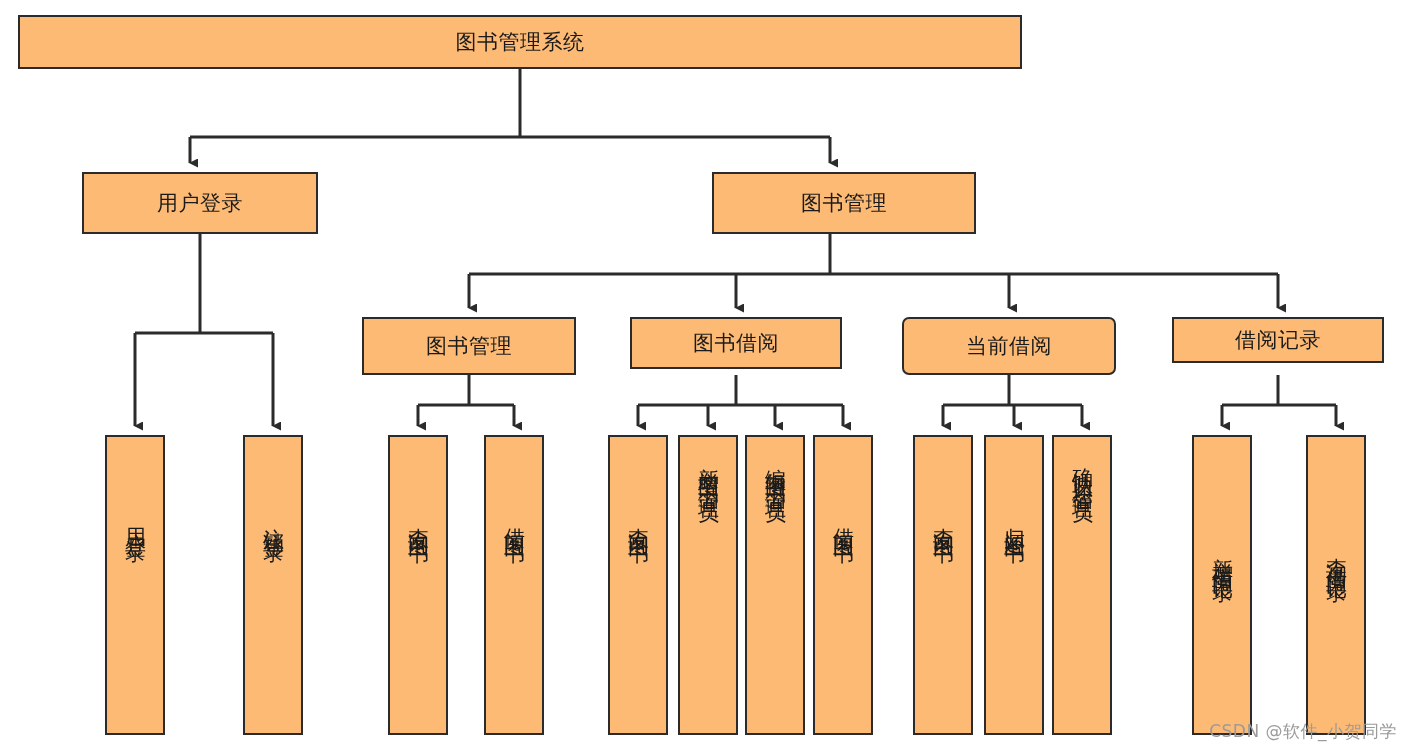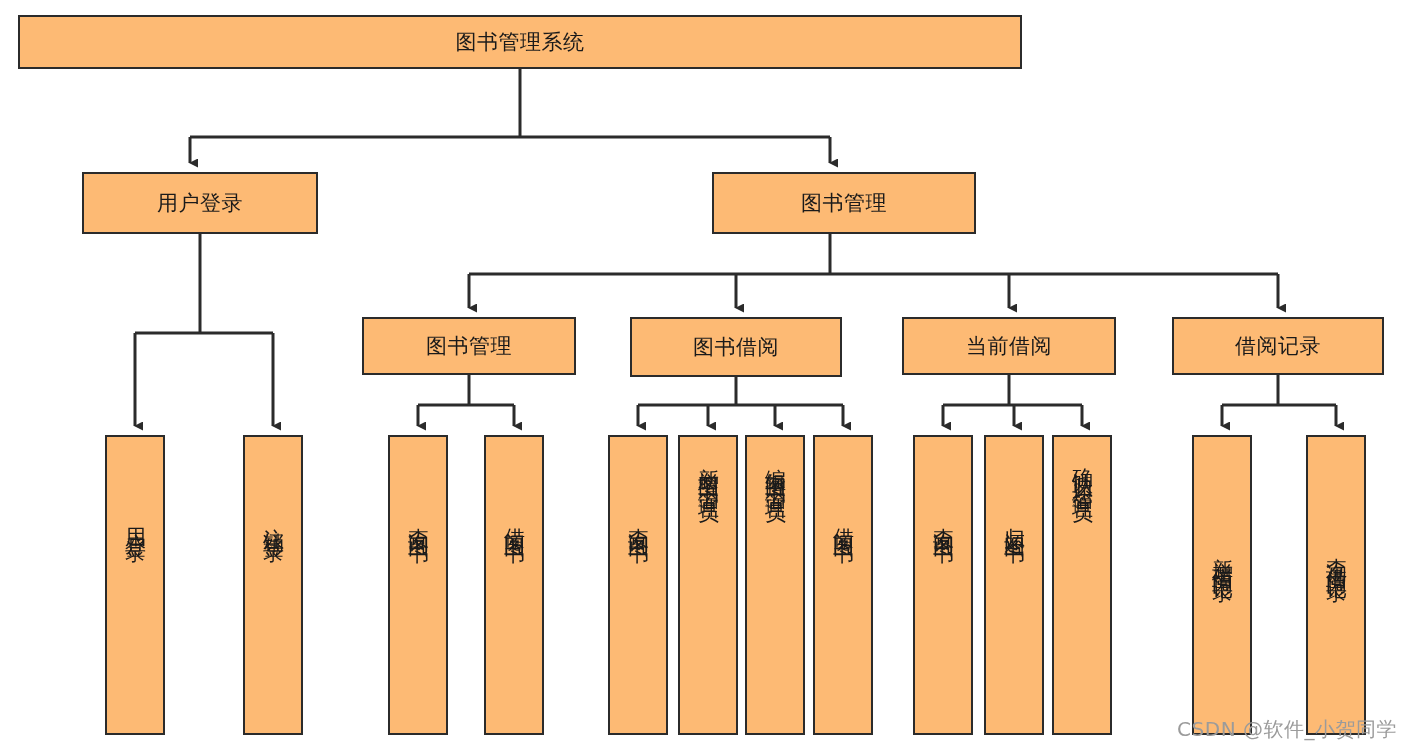--- a/index.html
+++ b/index.html
@@ -60,21 +60,21 @@
   .node.vertical.mid .node-label {
     margin-top: 60px;
   }
   .node.vertical.midlow .node-label {
     margin-top: 90px;
   }
   #watermark {
     position: absolute;
     right: 8px;
     bottom: 4px;
-    font-size: 20px;
+    font-size: 17px;
     color: #9b9b9b;
     letter-spacing: 0.5px;
     white-space: nowrap;
     pointer-events: none;
   }
 </style>
 </head>
 <body>
 
 <div id="diagram-root">
@@ -128,27 +128,27 @@
       </div>
       <div class="node horizontal" style="left: 82px; top: 172px; width: 236px; height: 62px;">
         <span class="node-label">用户登录</span>
       </div>
       <div class="node horizontal" style="left: 712px; top: 172px; width: 264px; height: 62px;">
         <span class="node-label">图书管理</span>
       </div>
       <div class="node horizontal" style="left: 362px; top: 317px; width: 214px; height: 58px;">
         <span class="node-label">图书管理</span>
       </div>
-      <div class="node horizontal" style="left: 630px; top: 317px; width: 212px; height: 60px;">
+      <div class="node horizontal" style="left: 630px; top: 317px; width: 212px; height: 52px;">
         <span class="node-label">图书借阅</span>
       </div>
-      <div class="node horizontal" style="left: 902px; top: 317px; width: 214px; height: 58px;">
+      <div class="node horizontal" style="left: 902px; top: 317px; width: 214px; height: 58px; border-radius: 7px;">
         <span class="node-label">当前借阅</span>
       </div>
-      <div class="node horizontal" style="left: 1172px; top: 317px; width: 212px; height: 58px;">
+      <div class="node horizontal" style="left: 1172px; top: 317px; width: 212px; height: 46px;">
         <span class="node-label">借阅记录</span>
       </div>
       <div class="node vertical mid" style="left: 105px; top: 435px; width: 60px; height: 300px;">
         <span class="node-label">用户登录</span>
       </div>
       <div class="node vertical mid" style="left: 243px; top: 435px; width: 60px; height: 300px;">
         <span class="node-label">注销登录</span>
       </div>
       <div class="node vertical mid" style="left: 388px; top: 435px; width: 60px; height: 300px;">
         <span class="node-label">查询图书</span>

